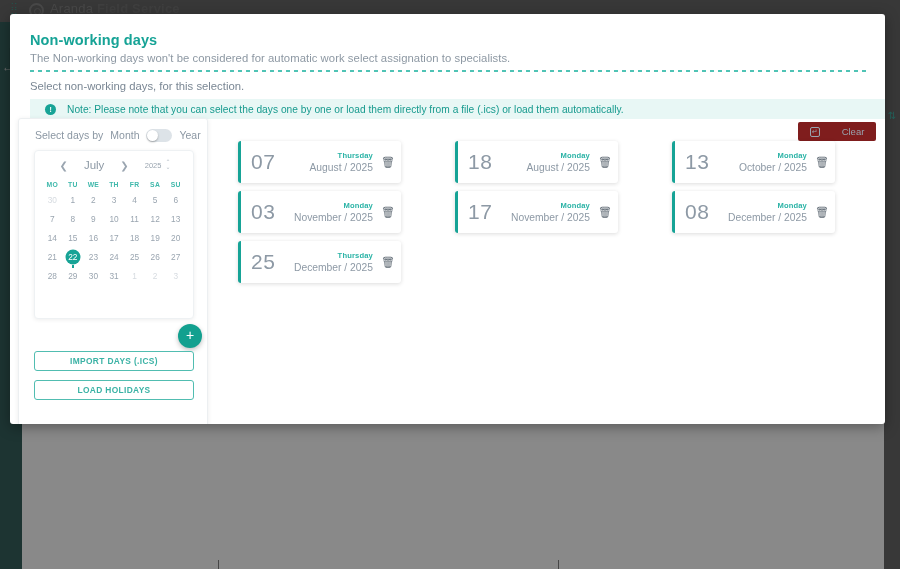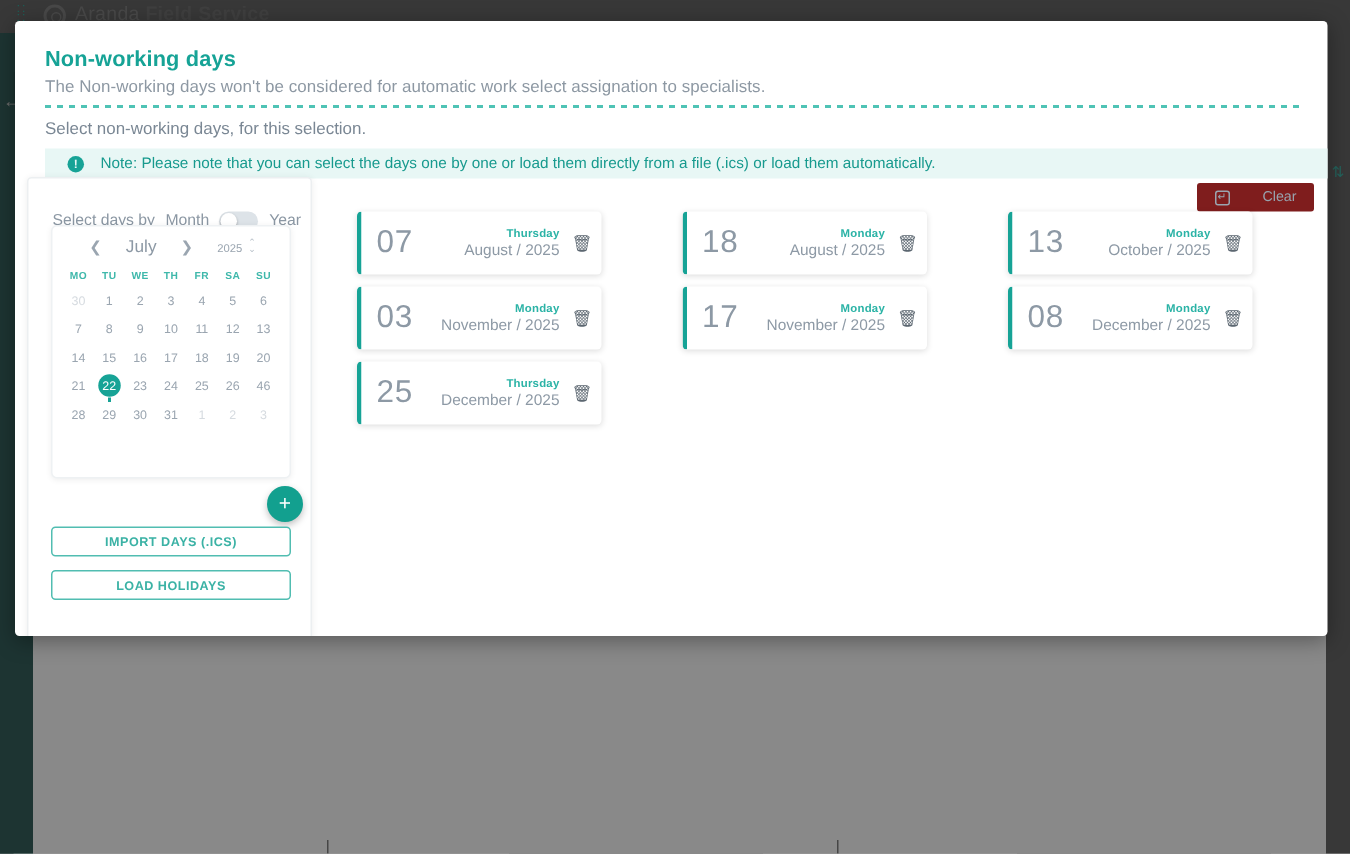--- a/index.html
+++ b/index.html
@@ -103,21 +103,21 @@
 
   
   #left-panel {
     position: absolute; left: 8px; top: 104px; width: 190px; height: 430px;
     background: #ffffff; border: 1px solid #eceff1; border-radius: 3px;
     box-shadow: 0 1px 5px rgba(0,0,0,.08);
   }
 
   #select-row {
     position: absolute; left: 25px; top: 112px; width: 170px; height: 18px;
-    display: flex; align-items: center; gap: 7px; margin-top: 12px;
+    display: flex; align-items: center; gap: 7px;
   }
   .sel-label { font-size: 10.5px; color: #8b97a3; }
   #toggle {
     width: 26px; height: 13px; border-radius: 7px; background: #dde3e8;
     position: relative; flex: none;
   }
   #toggle::after {
     content: ""; position: absolute; left: 1px; top: 1px;
     width: 11px; height: 11px; border-radius: 50%; background: #fff;
     box-shadow: 0 1px 2px rgba(0,0,0,.3);
@@ -315,21 +315,21 @@
         <div class="day"><span class="num">17</span></div>
         <div class="day"><span class="num">18</span></div>
         <div class="day"><span class="num">19</span></div>
         <div class="day"><span class="num">20</span></div>
         <div class="day"><span class="num">21</span></div>
         <div class="day sel"><span class="pill"></span><span class="num">22</span></div>
         <div class="day"><span class="num">23</span></div>
         <div class="day"><span class="num">24</span></div>
         <div class="day"><span class="num">25</span></div>
         <div class="day"><span class="num">26</span></div>
-        <div class="day"><span class="num">46</span></div>
+        <div class="day"><span class="num">27</span></div>
         <div class="day"><span class="num">28</span></div>
         <div class="day"><span class="num">29</span></div>
         <div class="day"><span class="num">30</span></div>
         <div class="day"><span class="num">31</span></div>
         <div class="day muted"><span class="num">1</span></div>
         <div class="day muted"><span class="num">2</span></div>
         <div class="day muted"><span class="num">3</span></div>
       </div>
   </div>
 

